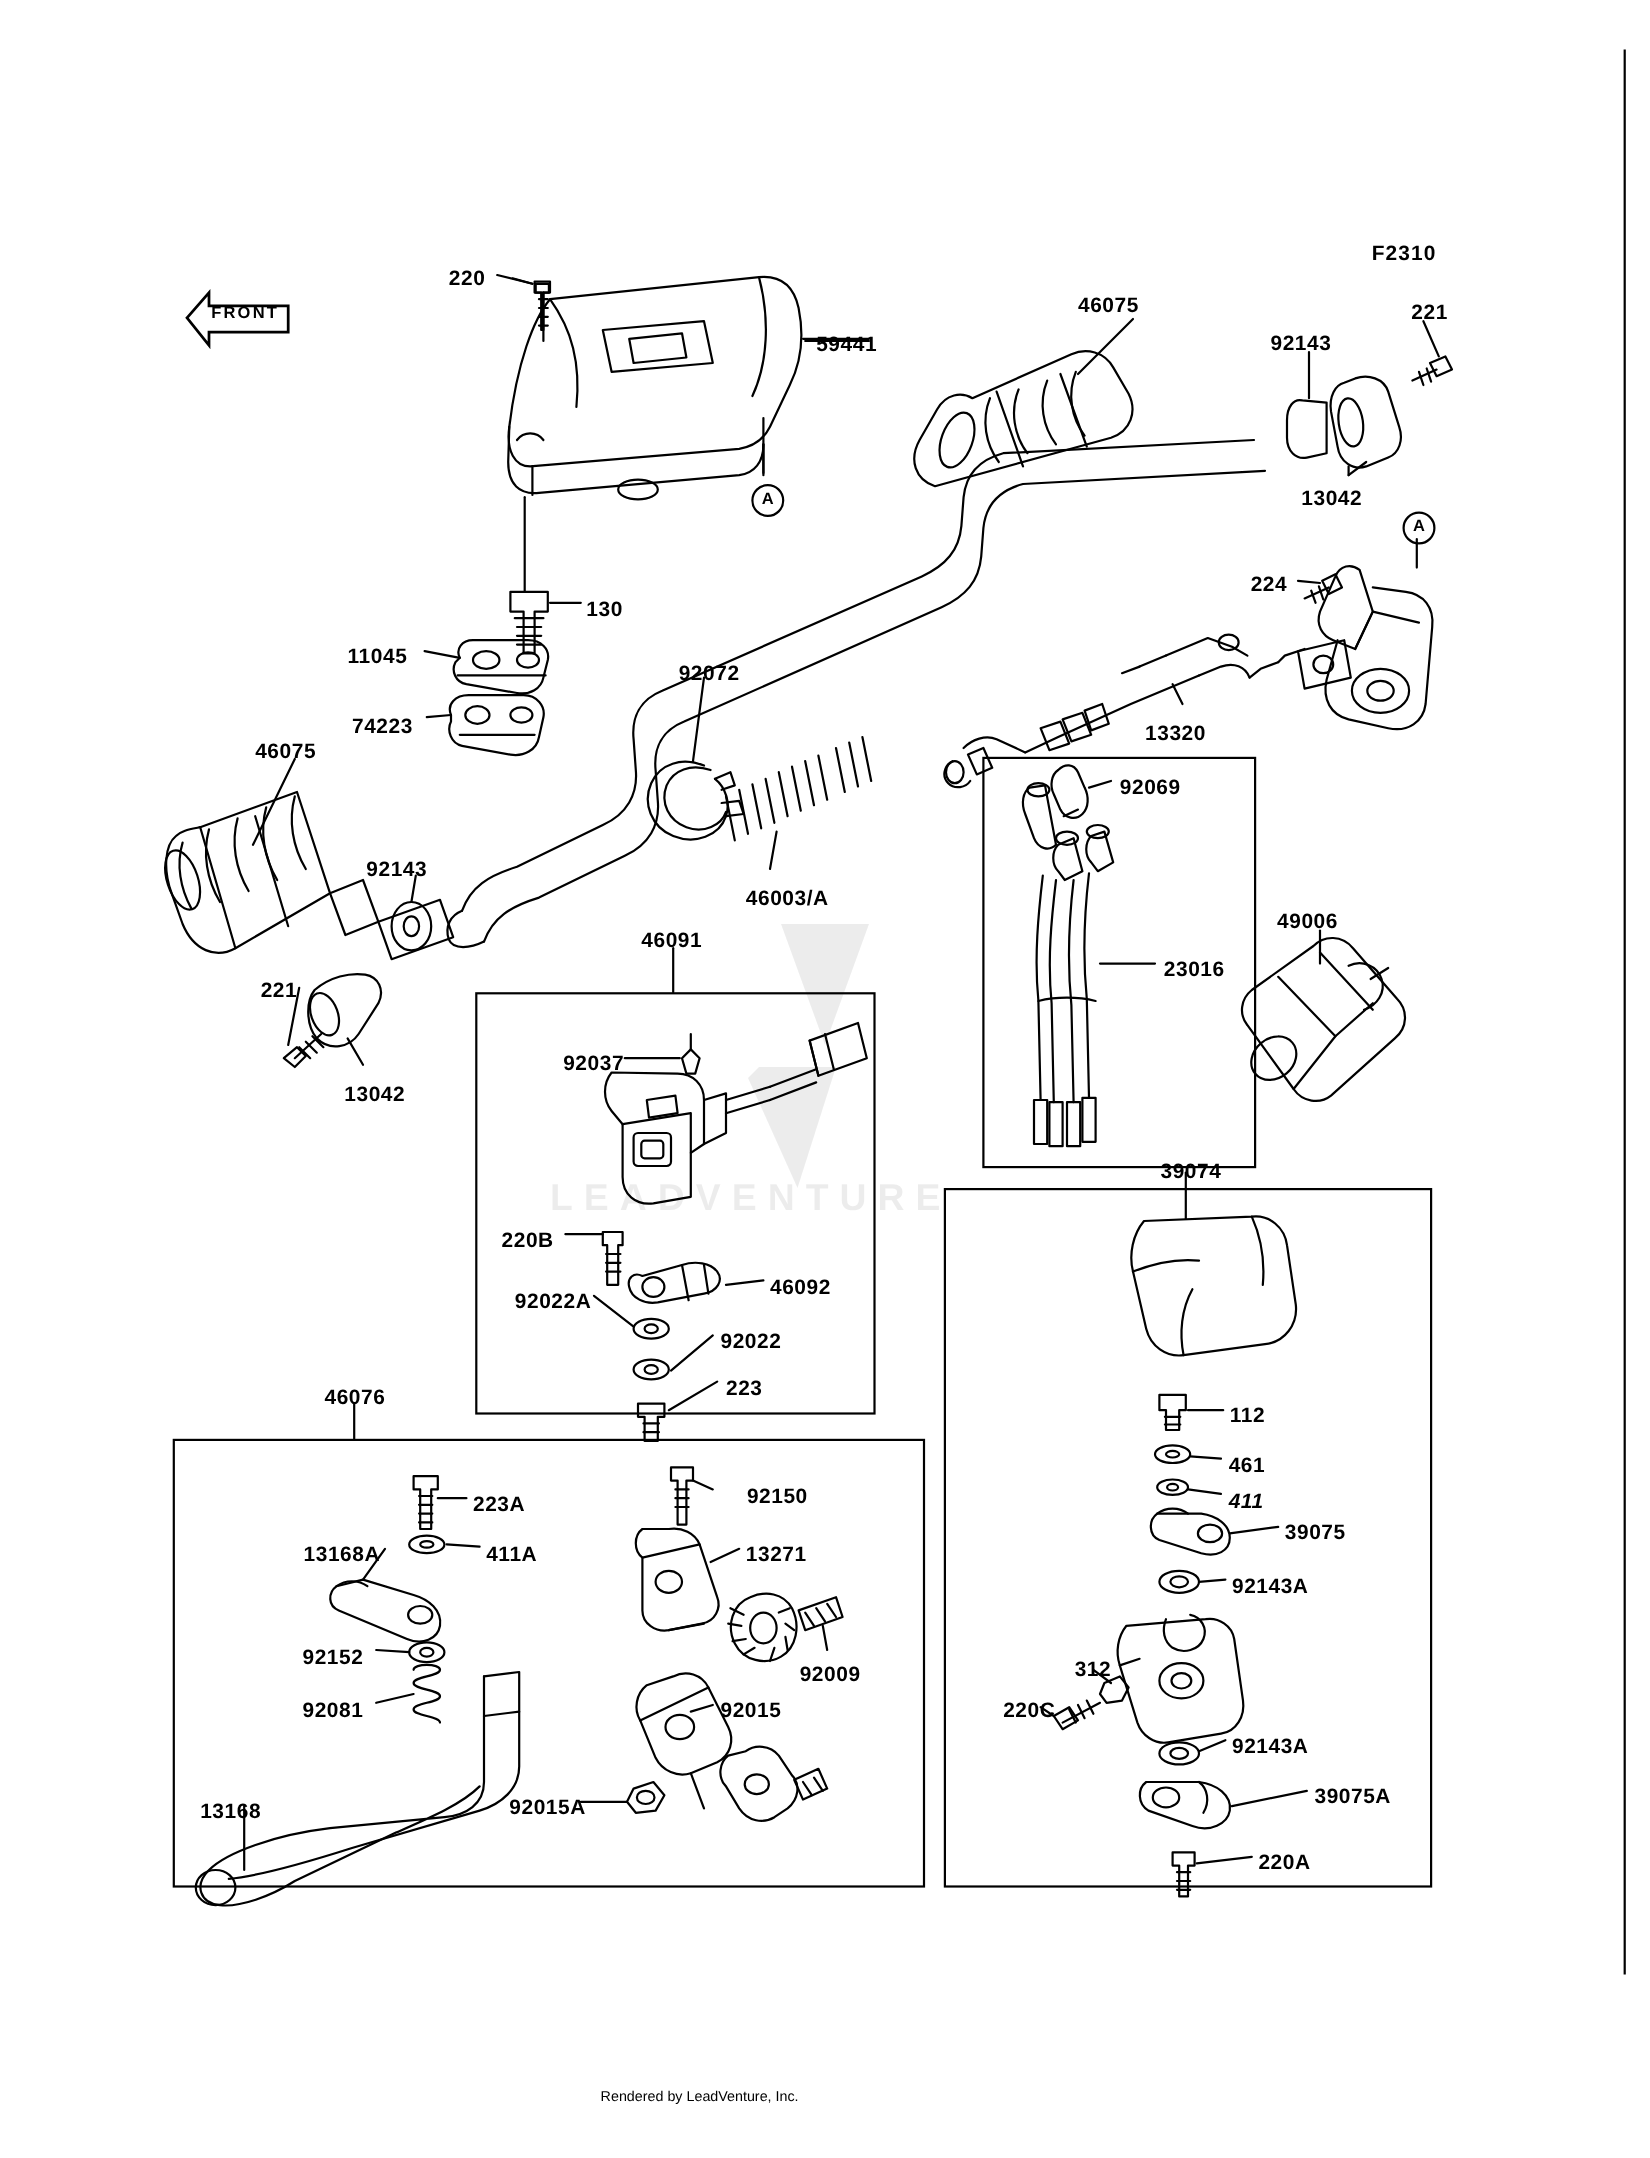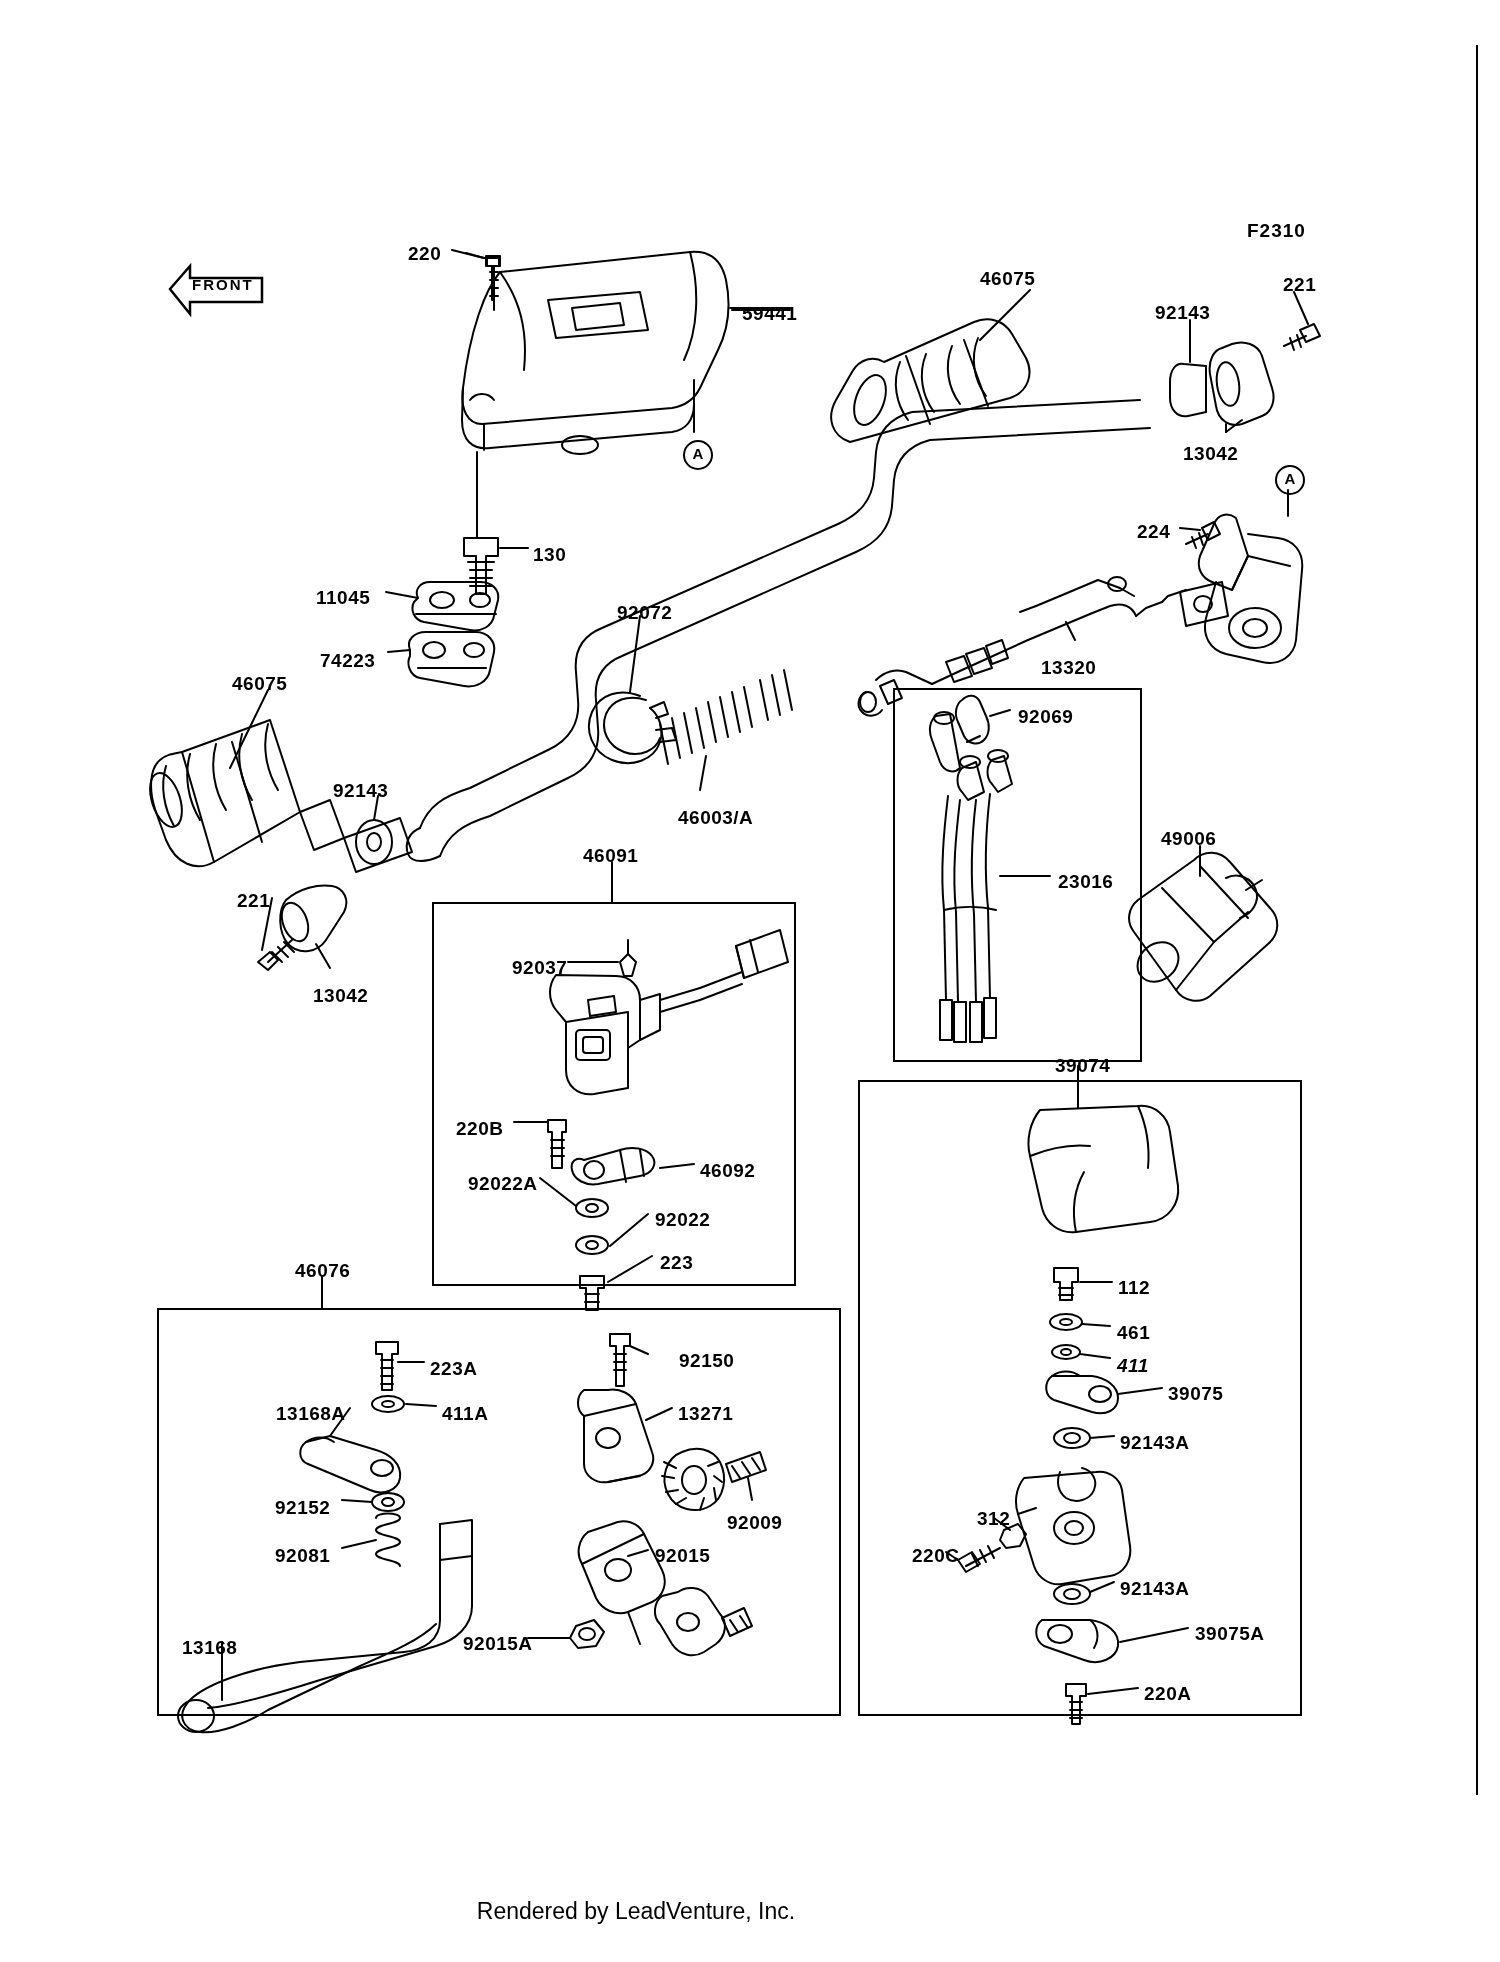--- a/index.html
+++ b/index.html
@@ -79,21 +79,21 @@
     position: absolute;
     border: 2px solid #000;
     background: transparent;
   }
   .footer {
     position: absolute;
     left: 0;
     top: 1898px;
     width: 1272px;
     text-align: center;
-    font-size: 23px;
+    font-size: 13px;
   }
   
   .watermark {
     position: absolute;
     left: 460px;
     top: 830px;
     width: 580px;
     height: 300px;
     opacity: 0.07;
     pointer-events: none;
@@ -593,20 +593,27 @@
 
       <line x1="648" y1="1550" x2="628" y2="1556"></line>
 
       <line x1="528" y1="1638" x2="570" y2="1638"></line>
 
       <line x1="694" y1="404" x2="694" y2="430"></line>
       <line x1="1288" y1="490" x2="1288" y2="516"></line>
     </g>
   </svg>
 
+  <div class="watermark">
+    <svg width="580" height="300" viewBox="0 0 580 300">
+      <path d="M250 10 L330 10 L290 120 Z" fill="#000"></path>
+      <path d="M230 140 L300 140 L265 250 L220 150 Z" fill="#000"></path>
+    </svg>
+    <div class="wm-text">LEADVENTURE</div>
+  </div>
 
   <div class="box" id="b0" style="left: 432px; top: 902px; width: 360px; height: 380px;"></div>
   <div class="box" id="b1" style="left: 893px; top: 688px; width: 245px; height: 370px;"></div>
   <div class="box" id="b2" style="left: 858px; top: 1080px; width: 440px; height: 632px;"></div>
   <div class="box" id="b3" style="left: 157px; top: 1308px; width: 680px; height: 404px;"></div>
 
   <div class="circA" id="ca0" style="left: 683px; top: 440px;">A</div>
   <div class="circA" id="ca1" style="left: 1275px; top: 465px;">A</div>
 
   <div id="labels-layer">

